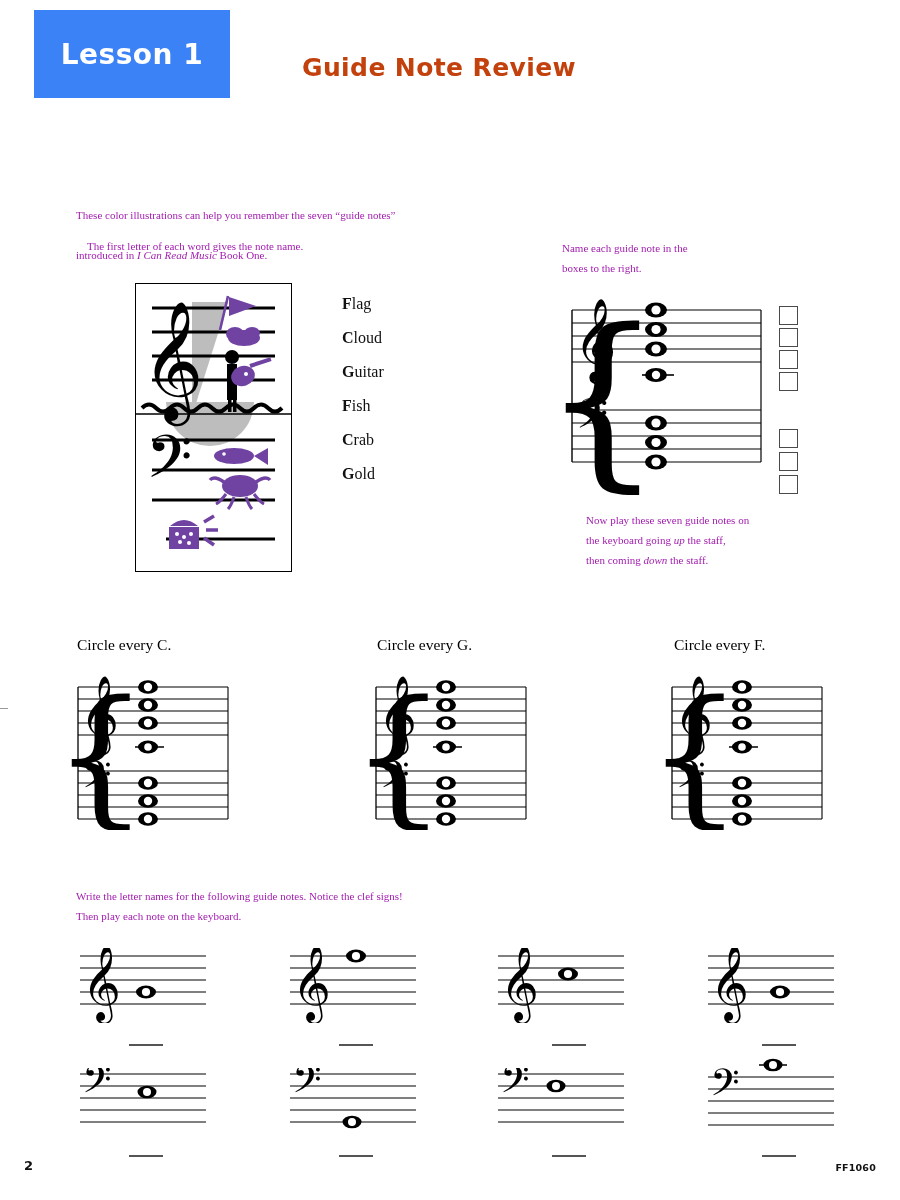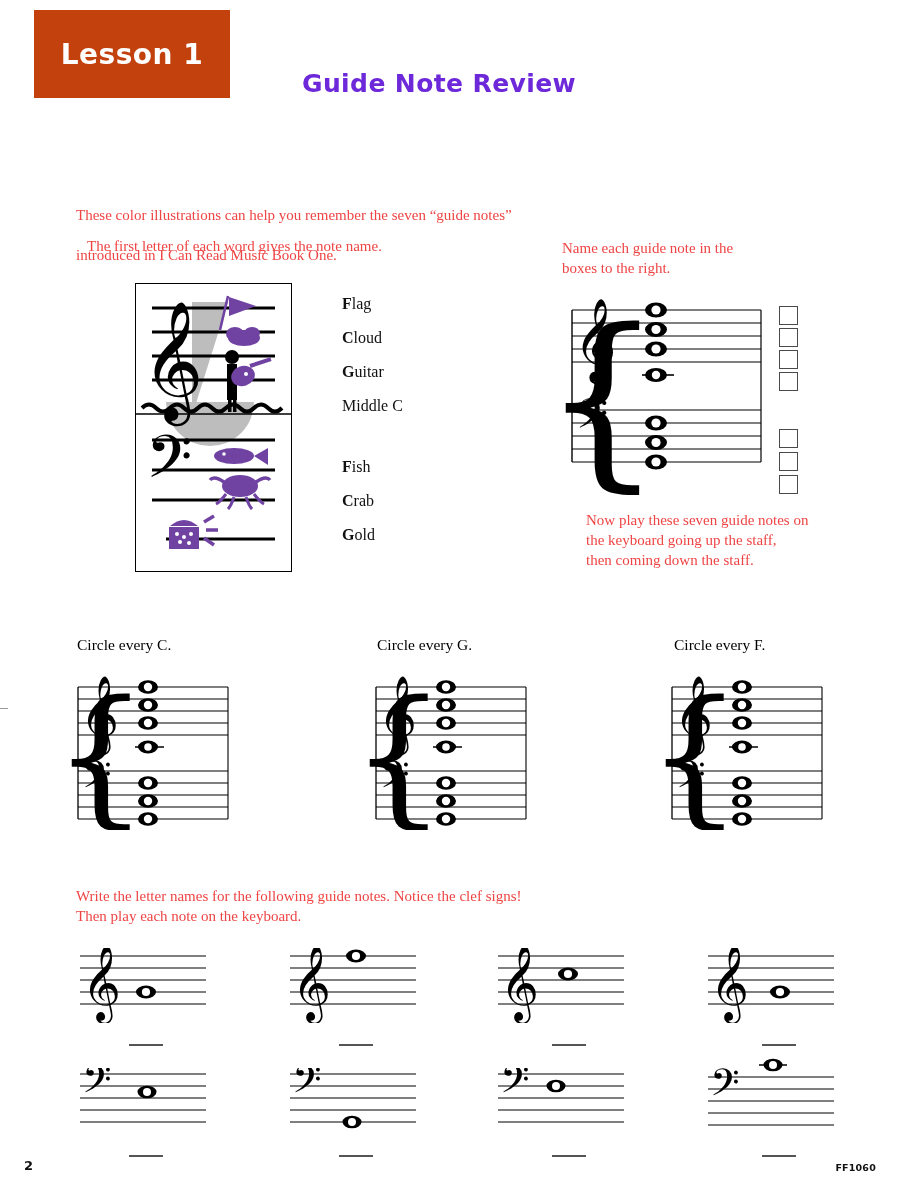--- a/index.html
+++ b/index.html
@@ -9,61 +9,60 @@
     font-family:"Liberation Serif", serif;
     color:#000000;
     position:relative;
     overflow:hidden;
   }
 
   
   .lesson-tag{
     position:absolute; left:34px; top:10px;
     width:196px; height:88px;
-    background:#c2410c;
+    background:#3b82f6;
     display:flex; align-items:center; justify-content:center;
   }
   .lesson-tag-label{
     color:#ffffff;
     font-family:"DejaVu Sans", sans-serif;
     font-weight:bold;
     font-size:28px;
     letter-spacing:0.5px;
   }
   .page-title{
     position:absolute; left:302px; top:53px;
     font-family:"DejaVu Sans", sans-serif;
     font-weight:bold;
     font-size:25px;
     letter-spacing:0.4px;
-    color:#6d28d9;
-    margin-top:16px;
+    color:#c2410c;
   }
 
   
   .para{
     position:absolute;
     font-family:"Liberation Serif", serif;
-    font-size:15px;
+    font-size:11px;
     line-height:20px;
-    color:#ef4444;
+    color:#a21caf;
     white-space:pre-line;
   }
   .intro { left:76px; top:185px; width:620px; }
   .firstletter { left:87px; top:236px; width:420px; }
   .name-boxes-text { left:562px; top:238px; width:300px; }
   .nowplay { left:562px; top:510px; width:310px;margin-left:24px; }
   .write-names { left:76px; top:886px; width:720px; }
   .circle-label{
     position:absolute;
     font-family:"Liberation Serif", serif;
     font-size:15.5px;
     color:#000;
   }
-  .it { }
+  .it { font-style:italic; }
 
   
   .illus{
     position:absolute; left:135px; top:283px;
     width:155px; height:287px;
     border:1.5px solid #000;
     background:#ffffff;
     overflow:hidden;
   }
 
@@ -216,21 +215,20 @@
         <line x1="68" y1="254" x2="78" y2="261"></line>
       </g>
     </g>
   </svg>
 </div>
 
 <div class="wordlist">
   <div class="word"><b>F</b><span>lag</span></div>
   <div class="word"><b>C</b><span>loud</span></div>
   <div class="word"><b>G</b><span>uitar</span></div>
-  <div class="word" style="height:61px"><span>Middle C</span></div>
   <div class="word"><b>F</b><span>ish</span></div>
   <div class="word"><b>C</b><span>rab</span></div>
   <div class="word"><b>G</b><span>old</span></div>
 </div>
 
 <div class="staffwrap" style="left:546px; top:296px;">
   <svg width="240" height="200" viewBox="0 0 240 200">
 
     <text x="-4" y="168" font-family="DejaVu Serif, serif" font-size="190" fill="#000">{</text>
 

